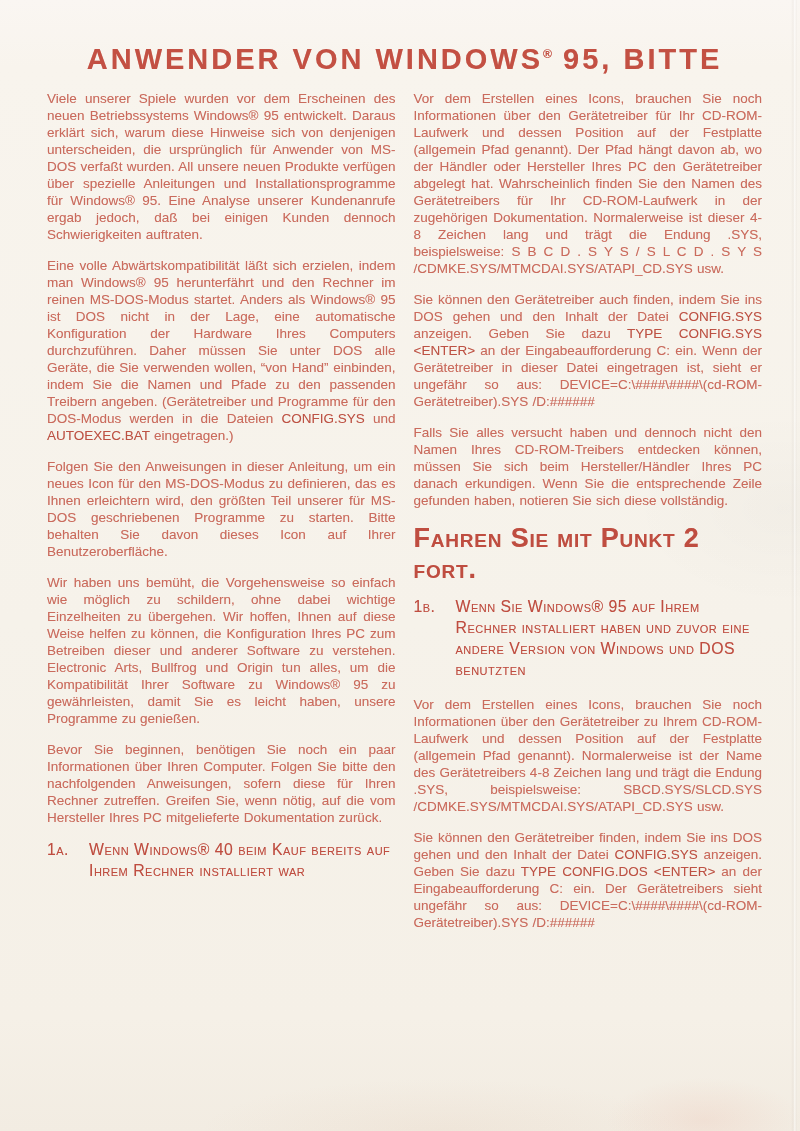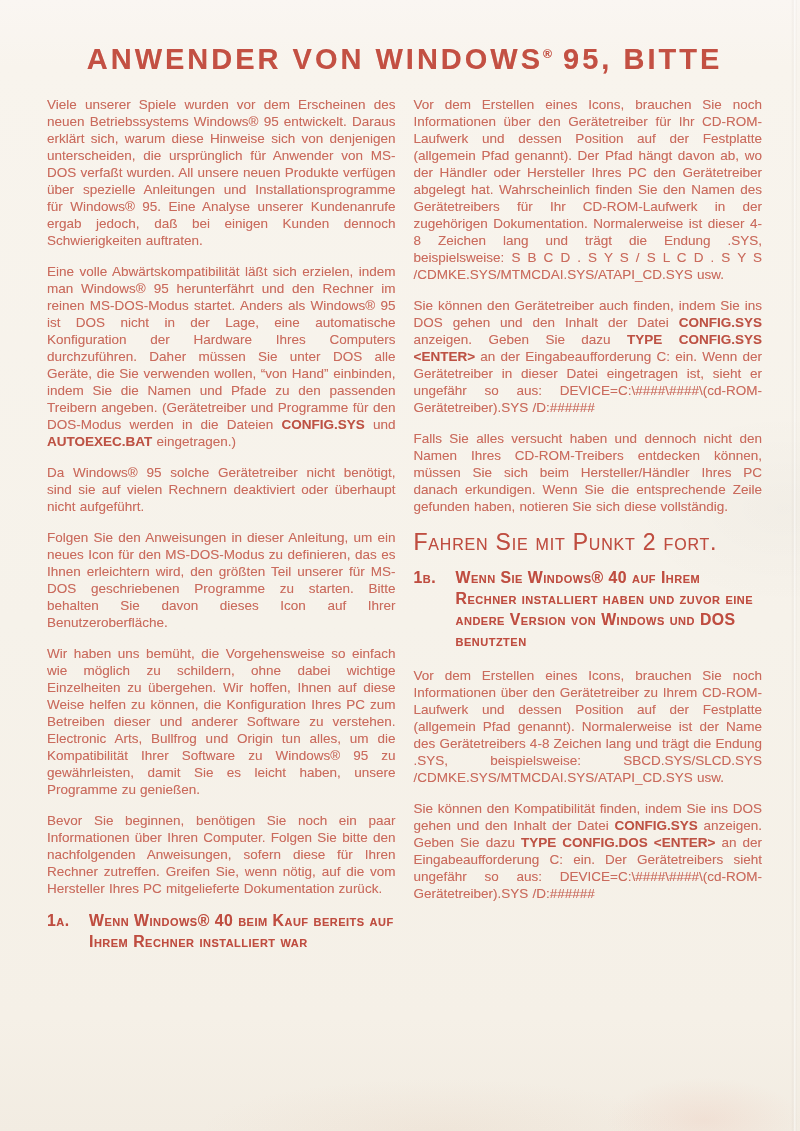--- a/index.html
+++ b/index.html
@@ -49,85 +49,84 @@
   }
   .title-line{display:block;}
   .title sup{
     font-size:0.42em;
     vertical-align:super;
     letter-spacing:0;
   }
   .columns{
     display:flex;
     gap:18px;
-    margin-top:20px;
+    margin-top:14px;
   }
   .col{flex:1 1 0; min-width:0;}
   .para{
     margin:0 0 14px 0;
     font-size:13.5px;
     line-height:17px;
     text-align:justify;
     color:var(--c-body);
     word-spacing:0.4px;
     text-shadow:0 0 0.3px rgba(202,107,93,0.35);
   }
   .para .b{
-    font-weight:700;
+    font-weight:400;
     color:var(--c-bold);
   }
   .h2{
     margin:4px 0 12px 0;
     font-variant:small-caps;
-    font-weight:400;
-    font-size:23px;
+    font-weight:700;
+    font-size:27px;
     letter-spacing:0.8px;
     color:var(--c-heading);
     text-shadow:0 0 0.3px rgba(191,77,64,0.4);
   }
   .hnum{
     display:flex;
     margin:2px 0 15px 0;
     font-variant:small-caps;
-    font-weight:700;
+    font-weight:400;
     font-size:15.8px;
     line-height:1.32;
     letter-spacing:0.5px;
     color:var(--c-heading);
     text-shadow:0 0 0.3px rgba(191,77,64,0.4);
   }
   .hnum .num{flex:0 0 42px;}
   .hnum .htext{flex:1 1 auto;}
 </style>
 </head>
 <body>
 
 <div class="page">
   <h1 class="title">
     <span id="title-line-1" class="title-line"><span>ANWENDER VON WINDOWS</span><sup>®</sup><span> 95, BITTE</span></span>
   </h1>
   <div class="columns">
     <div class="col" id="col-left">
         <p class="para"><span>Viele unserer Spiele wurden vor dem Erscheinen des neuen Betriebssystems Windows® 95 entwickelt. Daraus erklärt sich, warum diese Hinweise sich von denjenigen unterscheiden, die ursprünglich für Anwender von MS-DOS verfaßt wurden. All unsere neuen Produkte verfügen über spezielle Anleitungen und Installationsprogramme für Windows® 95. Eine Analyse unserer Kundenanrufe ergab jedoch, daß bei einigen Kunden dennoch Schwierigkeiten auftraten.</span></p>
         <p class="para"><span>Eine volle Abwärtskompatibilität läßt sich erzielen, indem man Windows® 95 herunterfährt und den Rechner im reinen MS-DOS-Modus startet. Anders als Windows® 95 ist DOS nicht in der Lage, eine automatische Konfiguration der Hardware Ihres Computers durchzuführen. Daher müssen Sie unter DOS alle Geräte, die Sie verwenden wollen, “von Hand” einbinden, indem Sie die Namen und Pfade zu den passenden Treibern angeben. (Gerätetreiber und Programme für den DOS-Modus werden in die Dateien </span><span class="b">CONFIG.SYS</span><span> und </span><span class="b">AUTOEXEC.BAT</span><span> eingetragen.)</span></p>
-        <p class="para"><span>Da Windows® 95 solche Gerätetreiber nicht benötigt, sind sie auf vielen Rechnern deaktiviert oder überhaupt nicht aufgeführt.</span></p>
         <p class="para"><span>Folgen Sie den Anweisungen in dieser Anleitung, um ein neues Icon für den MS-DOS-Modus zu definieren, das es Ihnen erleichtern wird, den größten Teil unserer für MS-DOS geschriebenen Programme zu starten. Bitte behalten Sie davon dieses Icon auf Ihrer Benutzeroberfläche.</span></p>
         <p class="para"><span>Wir haben uns bemüht, die Vorgehensweise so einfach wie möglich zu schildern, ohne dabei wichtige Einzelheiten zu übergehen. Wir hoffen, Ihnen auf diese Weise helfen zu können, die Konfiguration Ihres PC zum Betreiben dieser und anderer Software zu verstehen. Electronic Arts, Bullfrog und Origin tun alles, um die Kompatibilität Ihrer Software zu Windows® 95 zu gewährleisten, damit Sie es leicht haben, unsere Programme zu genießen.</span></p>
         <p class="para"><span>Bevor Sie beginnen, benötigen Sie noch ein paar Informationen über Ihren Computer. Folgen Sie bitte den nachfolgenden Anweisungen, sofern diese für Ihren Rechner zutreffen. Greifen Sie, wenn nötig, auf die vom Hersteller Ihres PC mitgelieferte Dokumentation zurück.</span></p>
         <div class="hnum">
           <span class="num">1a.</span>
           <span class="htext"><span>Wenn Windows® 40 beim Kauf bereits auf Ihrem Rechner installiert war</span></span>
         </div>
       </div>
     <div class="col" id="col-right">
         <p class="para"><span>Vor dem Erstellen eines Icons, brauchen Sie noch Informationen über den Gerätetreiber für Ihr CD-ROM-Laufwerk und dessen Position auf der Festplatte (allgemein Pfad genannt). Der Pfad hängt davon ab, wo der Händler oder Hersteller Ihres PC den Gerätetreiber abgelegt hat. Wahrscheinlich finden Sie den Namen des Gerätetreibers für Ihr CD-ROM-Laufwerk in der zugehörigen Dokumentation. Normalerweise ist dieser 4-8 Zeichen lang und trägt die Endung .SYS, beispielsweise: S B C D . S Y S / S L C D . S Y S /CDMKE.SYS/MTMCDAI.SYS/ATAPI_CD.SYS usw.</span></p>
         <p class="para"><span>Sie können den Gerätetreiber auch finden, indem Sie ins DOS gehen und den Inhalt der Datei </span><span class="b">CONFIG.SYS</span><span> anzeigen. Geben Sie dazu </span><span class="b">TYPE CONFIG.SYS &lt;ENTER&gt;</span><span> an der Eingabeaufforderung C: ein. Wenn der Gerätetreiber in dieser Datei eingetragen ist, sieht er ungefähr so aus: DEVICE=C:\####\####\(cd-ROM-Gerätetreiber).SYS /D:######</span></p>
         <p class="para"><span>Falls Sie alles versucht haben und dennoch nicht den Namen Ihres CD-ROM-Treibers entdecken können, müssen Sie sich beim Hersteller/Händler Ihres PC danach erkundigen. Wenn Sie die entsprechende Zeile gefunden haben, notieren Sie sich diese vollständig.</span></p>
         <h2 class="h2"><span>Fahren Sie mit Punkt 2 fort.</span></h2>
         <div class="hnum">
           <span class="num">1b.</span>
-          <span class="htext"><span>Wenn Sie Windows® 40 auf Ihrem Rechner installiert haben und zuvor eine andere Version von Windows und DOS benutzten</span></span>
+          <span class="htext"><span>Wenn Sie Windows® 95 auf Ihrem Rechner installiert haben und zuvor eine andere Version von Windows und DOS benutzten</span></span>
         </div>
         <p class="para"><span>Vor dem Erstellen eines Icons, brauchen Sie noch Informationen über den Gerätetreiber zu Ihrem CD-ROM-Laufwerk und dessen Position auf der Festplatte (allgemein Pfad genannt). Normalerweise ist der Name des Gerätetreibers 4-8 Zeichen lang und trägt die Endung .SYS, beispielsweise: SBCD.SYS/SLCD.SYS /CDMKE.SYS/MTMCDAI.SYS/ATAPI_CD.SYS usw.</span></p>
-        <p class="para"><span>Sie können den Kompatibilität finden, indem Sie ins DOS gehen und den Inhalt der Datei </span><span class="b">CONFIG.SYS</span><span> anzeigen. Geben Sie dazu </span><span class="b">TYPE CONFIG.DOS &lt;ENTER&gt;</span><span> an der Eingabeaufforderung C: ein. Der Gerätetreibers sieht ungefähr so aus: DEVICE=C:\####\####\(cd-ROM-Gerätetreiber).SYS /D:######</span></p>
+        <p class="para"><span>Sie können den Gerätetreiber finden, indem Sie ins DOS gehen und den Inhalt der Datei </span><span class="b">CONFIG.SYS</span><span> anzeigen. Geben Sie dazu </span><span class="b">TYPE CONFIG.DOS &lt;ENTER&gt;</span><span> an der Eingabeaufforderung C: ein. Der Gerätetreibers sieht ungefähr so aus: DEVICE=C:\####\####\(cd-ROM-Gerätetreiber).SYS /D:######</span></p>
       </div>
   </div>
 </div>
 
 </body></html>

